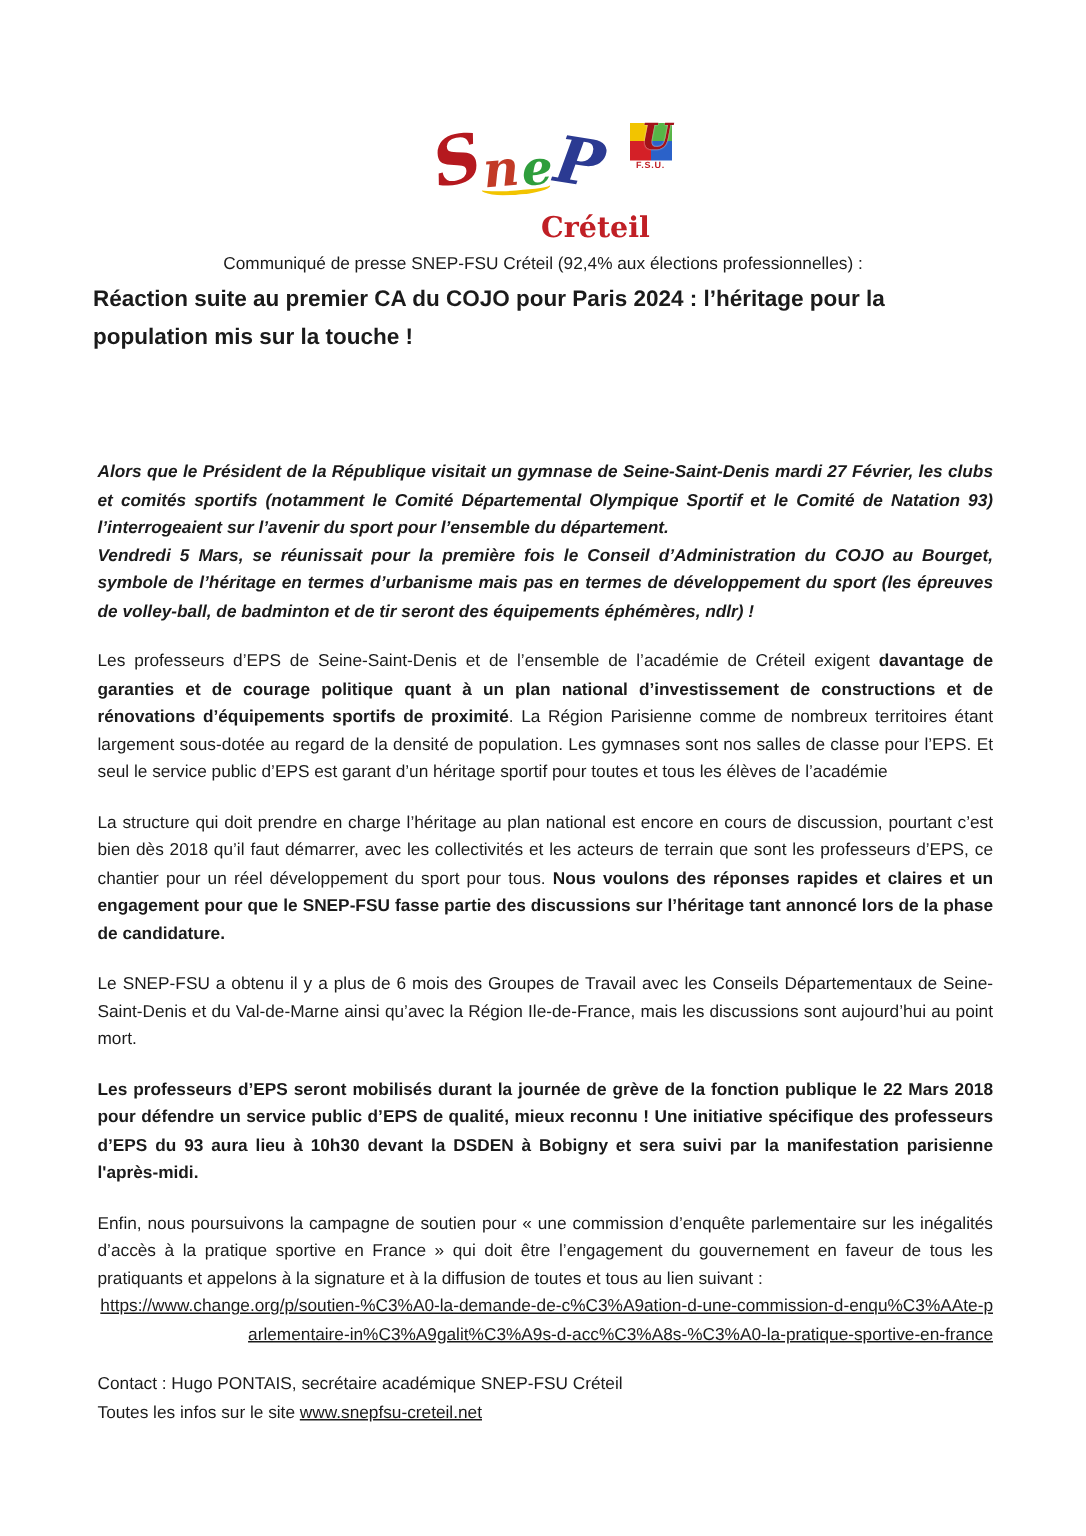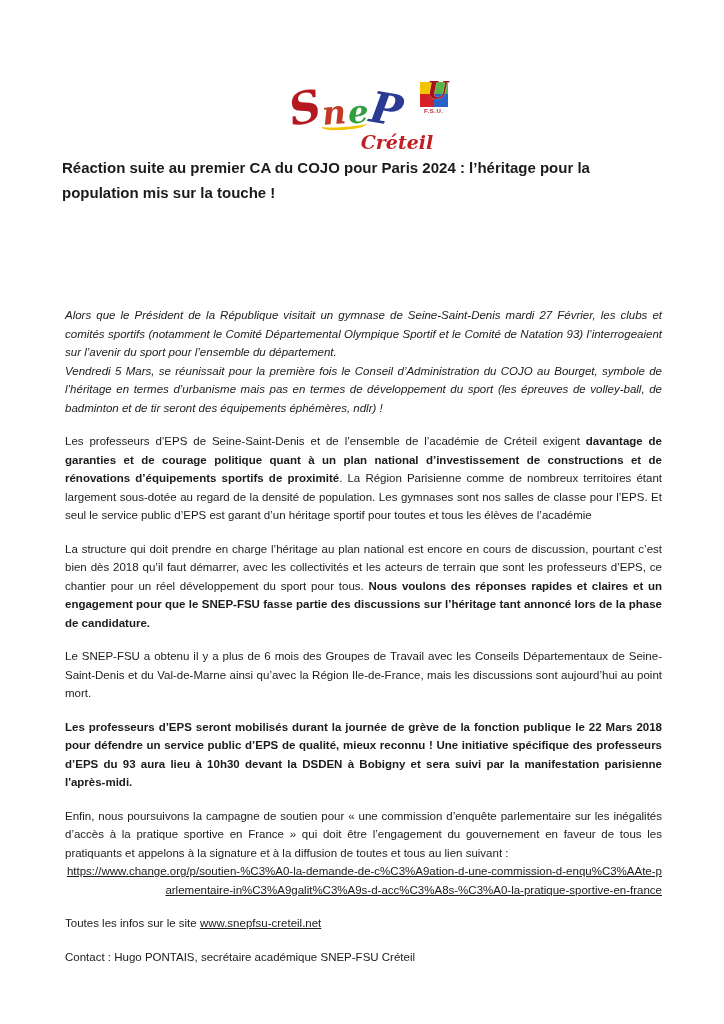--- a/index.html
+++ b/index.html
@@ -43,43 +43,43 @@
   .sq2{left:0;top:12px;}
   .sq3{left:14px;top:12px;}
   .fsu-u{
     position:absolute;left:4px;top:-3px;width:28px;
     font-family:"DejaVu Serif",serif;font-style:italic;font-weight:bold;
     font-size:24px;color:#a31218;text-shadow:0 0 1px #ffffff;
     line-height:1;text-align:center;
   }
   .fsu-label{font-size:6px;font-weight:bold;margin-top:1px;letter-spacing:.5px;}
   .logo-creteil{
-    font-family:"DejaVu Serif",serif;font-style:italic;font-weight:bold;
-    font-size:19px;line-height:1;margin-top:5px;margin-left:70px;
+    font-family:"DejaVu Serif",serif;font-weight:bold;
+    font-size:19px;line-height:1;margin-top:15px;margin-left:70px;
   }
 
   
   .intro-line{
     margin-top:7px;text-align:center;
     font-size:11.5px;line-height:15px;
   }
   .doc-title{
     margin:3px auto 0;width:600px;text-align:left;
     font-weight:bold;font-size:15px;line-height:25px;
   }
 
   
   .body-col{
     position:absolute;left:65px;top:224px;width:597px;
     font-size:11.5px;line-height:18.5px;
     text-align:justify;
   }
   .para{margin:0 0 15px 0;}
   .para.tight{margin-bottom:0;}
-  .italic{font-style:italic;}
+  .italic{font-style:italic;font-weight:bold;}
   .b{font-weight:bold;}
   .doc-link{
     color:#1b1b1b;text-decoration:underline;
     word-break:break-all;cursor:pointer;
   }
   .link-block{display:block;text-align:right;}
   .contact{margin:0;}
 </style>
 </head>
 <body>
@@ -102,20 +102,21 @@
           <span class="fsu-sq sq2" style="background: rgb(212, 32, 39);"></span>
           <span class="fsu-sq sq3" style="background: rgb(43, 98, 201);"></span>
           <span class="fsu-u">U</span>
         </div>
         <span class="fsu-label" style="color: rgb(192, 31, 37);">F.S.U.</span>
       </div>
     </div>
     <div class="logo-creteil" style="color: rgb(192, 31, 37);">Créteil</div>
   </div>
 
+  <div class="intro-line">Communiqué de presse SNEP-FSU Créteil (92,4% aux élections professionnelles) :</div>
   <div class="doc-title">Réaction suite au premier CA du COJO pour Paris 2024 : l’héritage pour la population mis sur la touche !</div>
 
   <div class="body-col">
 
     <p class="para tight italic">Alors que le Président de la République visitait un gymnase de Seine-Saint-Denis mardi 27 Février, les clubs et comités sportifs (notamment le Comité Départemental Olympique Sportif et le Comité de Natation 93) l’interrogeaient sur l’avenir du sport pour l’ensemble du département.</p>
     <p class="para italic">Vendredi 5 Mars, se réunissait pour la première fois le Conseil d’Administration du COJO au Bourget, symbole de l’héritage en termes d’urbanisme mais pas en termes de développement du sport (les épreuves de volley-ball, de badminton et de tir seront des équipements éphémères, ndlr) !</p>
 
     <p class="para"><span>Les professeurs d’EPS de Seine-Saint-Denis et de l’ensemble de l’académie de Créteil exigent </span><span class="b">davantage de garanties et de courage politique quant à un plan national d’investissement de constructions et de rénovations d’équipements sportifs de proximité</span><span>. La Région Parisienne comme de nombreux territoires étant largement sous-dotée au regard de la densité de population.  Les gymnases sont nos salles de classe pour l’EPS. Et seul le service public d’EPS est garant d’un héritage sportif pour toutes et tous les élèves de l’académie</span></p>
 
     <p class="para"><span>La structure qui doit prendre en charge l’héritage au plan national est encore en cours de discussion, pourtant c’est bien dès 2018 qu’il faut démarrer, avec les collectivités et les acteurs de terrain que sont les professeurs d’EPS, ce chantier pour un réel développement du sport pour tous. </span><span class="b">Nous voulons des réponses rapides et claires et un engagement pour que le SNEP-FSU fasse partie des discussions sur l’héritage tant annoncé lors de la phase de candidature.</span></p>
@@ -123,18 +124,18 @@
     <p class="para">Le SNEP-FSU a obtenu il y a plus de 6 mois des Groupes de Travail avec les Conseils Départementaux de Seine-Saint-Denis et du Val-de-Marne ainsi qu’avec la Région Ile-de-France, mais les discussions sont aujourd’hui au point mort.</p>
 
     <p class="para b">Les professeurs d’EPS seront mobilisés durant la journée de grève de la fonction publique le 22 Mars 2018 pour défendre un service public d’EPS de qualité, mieux reconnu ! Une initiative spécifique des professeurs d’EPS du 93 aura lieu à 10h30 devant la DSDEN à Bobigny et sera suivi par la manifestation parisienne l'après-midi.</p>
 
     <p class="para tight">Enfin, nous poursuivons la campagne de soutien pour « une commission d’enquête parlementaire sur les inégalités d’accès à la pratique sportive en France » qui doit être l’engagement du gouvernement en faveur de tous les pratiquants et appelons à la signature et à la diffusion de toutes et tous au lien suivant :</p>
 
     <p class="para">
         <a href="#" class="doc-link link-block">https://www.change.org/p/soutien-%C3%A0-la-demande-de-c%C3%A9ation-d-une-commission-d-enqu%C3%AAte-parlementaire-in%C3%A9galit%C3%A9s-d-acc%C3%A8s-%C3%A0-la-pratique-sportive-en-france</a>
       </p>
 
+    <p class="para contact">Contact : Hugo PONTAIS, secrétaire académique SNEP-FSU Créteil</p>
+
     <p class="para"><span>Toutes les infos sur le site </span><a href="#" class="doc-link">www.snepfsu-creteil.net</a></p>
-
-    <p class="para contact">Contact : Hugo PONTAIS, secrétaire académique SNEP-FSU Créteil</p>
 
   </div>
 </div>
 
 </body></html>

